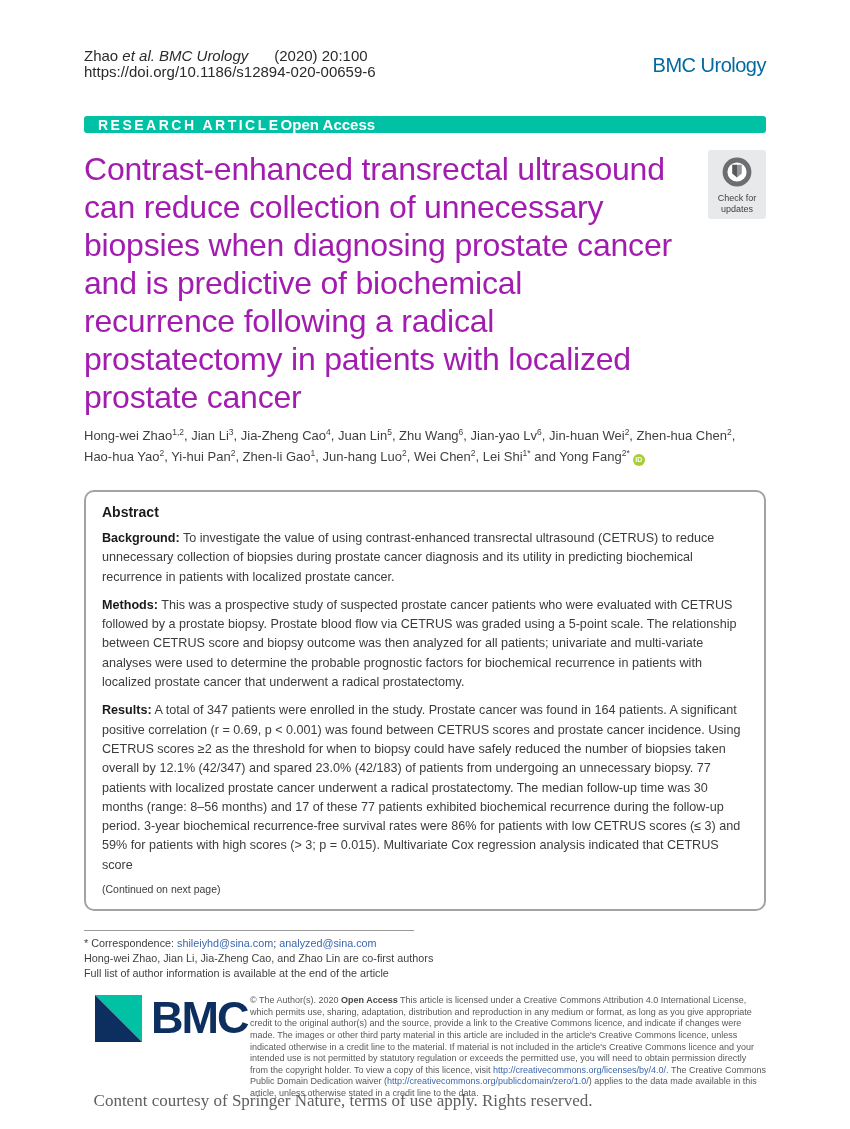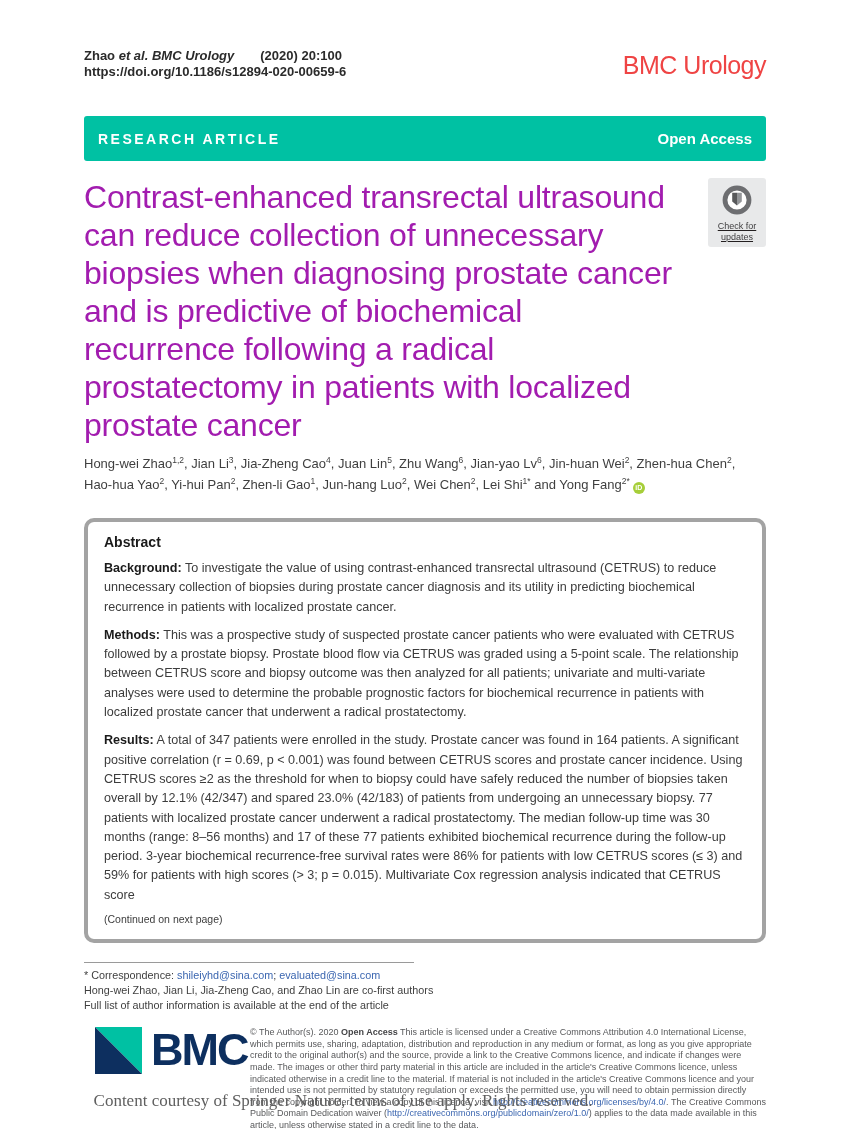--- a/index.html
+++ b/index.html
@@ -6,44 +6,44 @@
   html, body { background: #ffffff; }
   body {
     width: 850px; height: 1129px; position: relative;
     font-family: "Liberation Sans", sans-serif;
     color: #231f20; overflow: hidden;
   }
   .content { position: absolute; left: 84px; top: 0; width: 682px; }
 
   
   .masthead { padding-top: 48px; display: flex; justify-content: space-between; align-items: flex-start; margin-bottom: 36px; }
-  .cite { font-size: 13px; line-height: 16px; color: #2b2b2b; font-weight: bold; }
+  .cite { font-size: 15px; line-height: 16px; color: #2b2b2b; }
   .cite .ital { font-style: italic; }
   .cite .issue { margin-left: 26px; }
-  .journal-name { font-size: 25px; color: #ef4444; line-height: 30px; letter-spacing: -0.5px; margin-top: 2px; }
+  .journal-name { font-size: 20px; color: #0369a1; line-height: 30px; letter-spacing: -0.5px; margin-top: 2px; }
 
   
-  .banner { height: 45px; background: #00C1A3; border-radius: 3px; display: flex; justify-content: space-between; align-items: center; padding: 0 14px; }
+  .banner { height: 17px; background: #00C1A3; border-radius: 3px; display: flex; justify-content: flex-start; align-items: center; padding: 0 14px; }
   .banner .left { color: #fff; font-weight: bold; font-size: 14px; letter-spacing: 2.5px; }
   .banner .right { color: #fff; font-weight: bold; font-size: 15px; }
 
   
   .title-row { display: flex; margin-top: 17px; }
   .article-title { width: 596px; font-size: 32px; font-weight: 400; line-height: 38px; color: #a21caf; letter-spacing: -0.2px; }
-  .badge-col { margin-left: auto; text-decoration: underline; }
+  .badge-col { margin-left: auto; }
   .check-badge { width: 58px; background: #e8e9ea; border-radius: 3px; text-align: center; padding: 6px 2px 5px; cursor: pointer; }
   .check-badge .cb-text { font-size: 9px; line-height: 10.5px; color: #414042; margin-top: 1px; }
 
   
   .authors { margin-top: 9px; font-size: 13px; line-height: 21px; color: #3f3f3f; width: 660px; }
   .authors sup { font-size: 8.5px; line-height: 0; }
   .orcid { display: inline-block; width: 12px; height: 12px; border-radius: 50%; background: #A6CE39; color: #fff; font-size: 7px; font-weight: bold; text-align: center; line-height: 12px; vertical-align: -1px; margin-left: 3px; }
 
   
-  .abstract-box { margin-top: 23px; border: 4px solid #a3a3a3; border-radius: 10px; padding: 12px 16px 10px; }
+  .abstract-box { margin-top: 23px; border: 2px solid #a3a3a3; border-radius: 10px; padding: 12px 16px 10px; }
   .abstract-box h2 { font-size: 14px; font-weight: bold; color: #1a1a1a; margin-bottom: 4px; }
   .abstract-box p { font-size: 12.6px; line-height: 19.3px; color: #3c3c3c; margin-top: 9px; }
   .abstract-box p b { color: #1a1a1a; }
   .continued { font-size: 10.5px !important; color: #3c3c3c; margin-top: 5px !important; }
 
   
   .footnotes { margin-top: 19px; width: 380px; font-size: 10.8px; line-height: 14.6px; color: #3f3f3f; }
   .footnotes::before { content: ""; display: block; width: 330px; border-top: 1px solid #9a9a9a; margin-bottom: 5px; }
   .footnotes sup { font-size: 7.5px; line-height: 0; }
   a.link { color: #3B66B0; text-decoration: none; cursor: pointer; }
@@ -99,21 +99,21 @@
 
   <div class="abstract-box">
     <h2>Abstract</h2>
     <p><b>Background:</b><span> To investigate the value of using contrast-enhanced transrectal ultrasound (CETRUS) to reduce unnecessary collection of biopsies during prostate cancer diagnosis and its utility in predicting biochemical recurrence in patients with localized prostate cancer.</span></p>
     <p><b>Methods:</b><span> This was a prospective study of suspected prostate cancer patients who were evaluated with CETRUS followed by a prostate biopsy. Prostate blood flow via CETRUS was graded using a 5-point scale. The relationship between CETRUS score and biopsy outcome was then analyzed for all patients; univariate and multi-variate analyses were used to determine the probable prognostic factors for biochemical recurrence in patients with localized prostate cancer that underwent a radical prostatectomy.</span></p>
     <p><b>Results:</b><span> A total of 347 patients were enrolled in the study. Prostate cancer was found in 164 patients. A significant positive correlation (r = 0.69, p &lt; 0.001) was found between CETRUS scores and prostate cancer incidence. Using CETRUS scores ≥2 as the threshold for when to biopsy could have safely reduced the number of biopsies taken overall by 12.1% (42/347) and spared 23.0% (42/183) of patients from undergoing an unnecessary biopsy. 77 patients with localized prostate cancer underwent a radical prostatectomy. The median follow-up time was 30 months (range: 8–56 months) and 17 of these 77 patients exhibited biochemical recurrence during the follow-up period. 3-year biochemical recurrence-free survival rates were 86% for patients with low CETRUS scores (≤ 3) and 59% for patients with high scores (&gt; 3; p = 0.015). Multivariate Cox regression analysis indicated that CETRUS score</span></p>
     <p class="continued">(Continued on next page)</p>
   </div>
 
   <div class="footnotes">
-    <div><span>* Correspondence: </span><a class="link">shileiyhd@sina.com</a><span>; </span><a class="link">evaluated@sina.com</a></div>
+    <div><span>* Correspondence: </span><a class="link">shileiyhd@sina.com</a><span>; </span><a class="link">analyzed@sina.com</a></div>
     <div>Hong-wei Zhao, Jian Li, Jia-Zheng Cao, and Zhao Lin are co-first authors</div>
     <div>Full list of author information is available at the end of the article</div>
   </div>
 
   <div class="publisher">
     <div class="bmc-logo">
       <span>
         <svg width="47" height="47" viewBox="0 0 47 47">
           <polygon points="0,0 47,0 47,47" fill="#00C1A3"></polygon>
           <polygon points="0,0 47,47 0,47" fill="#0D2F5F"></polygon>

